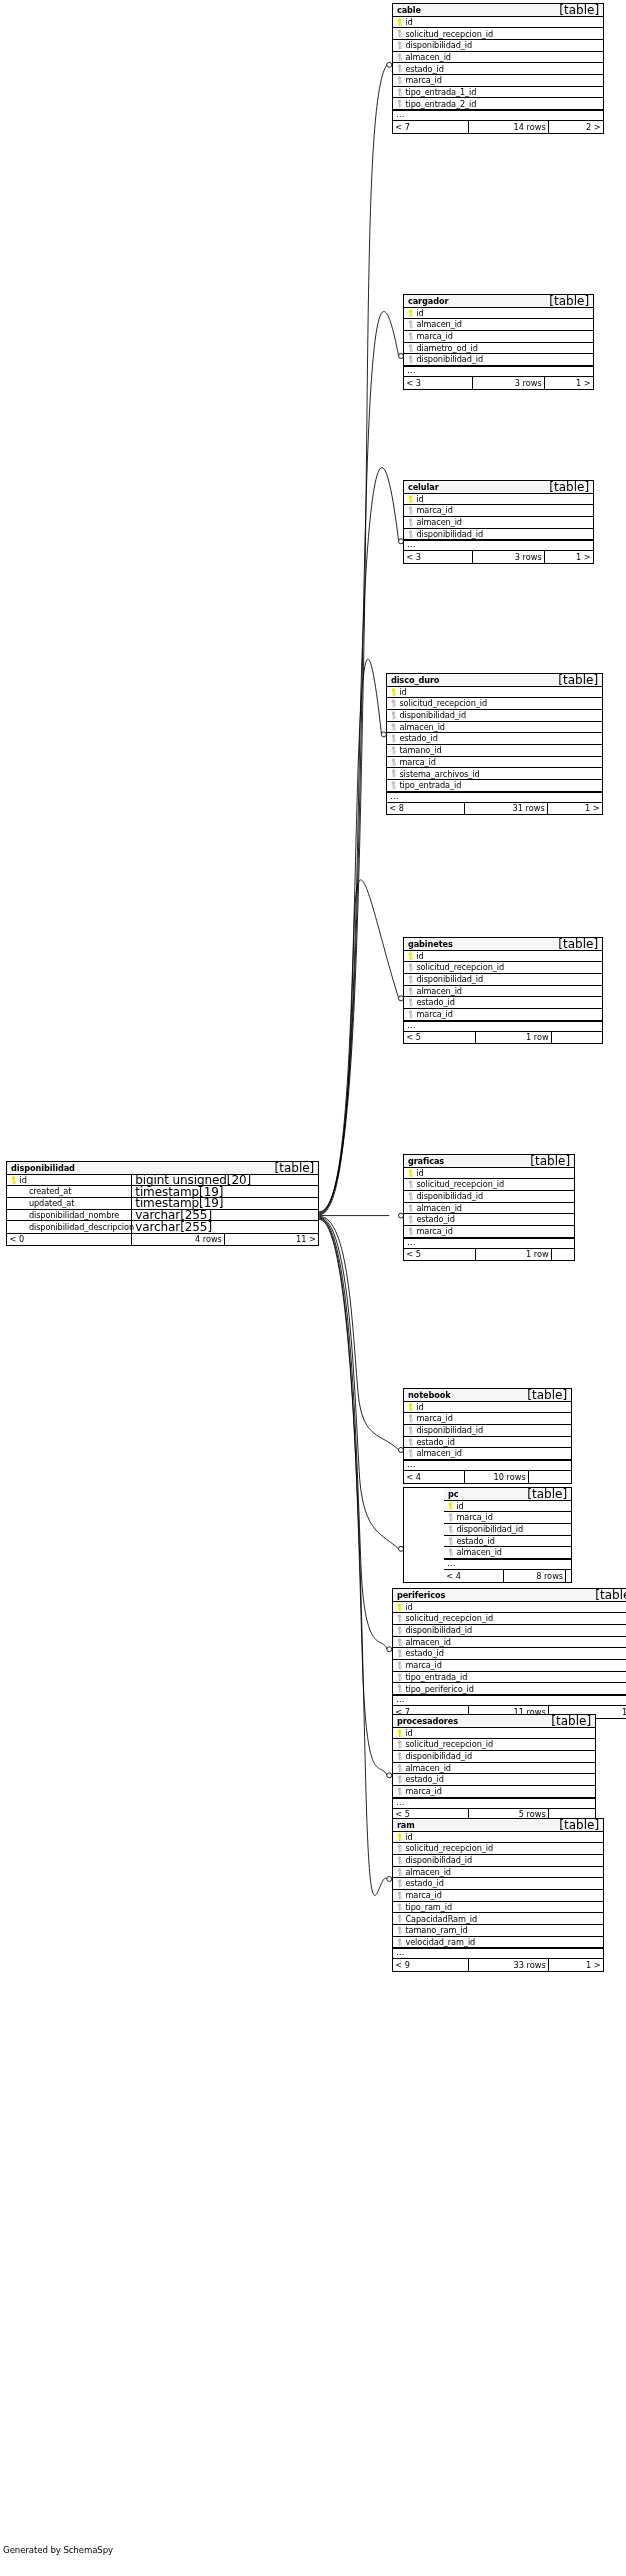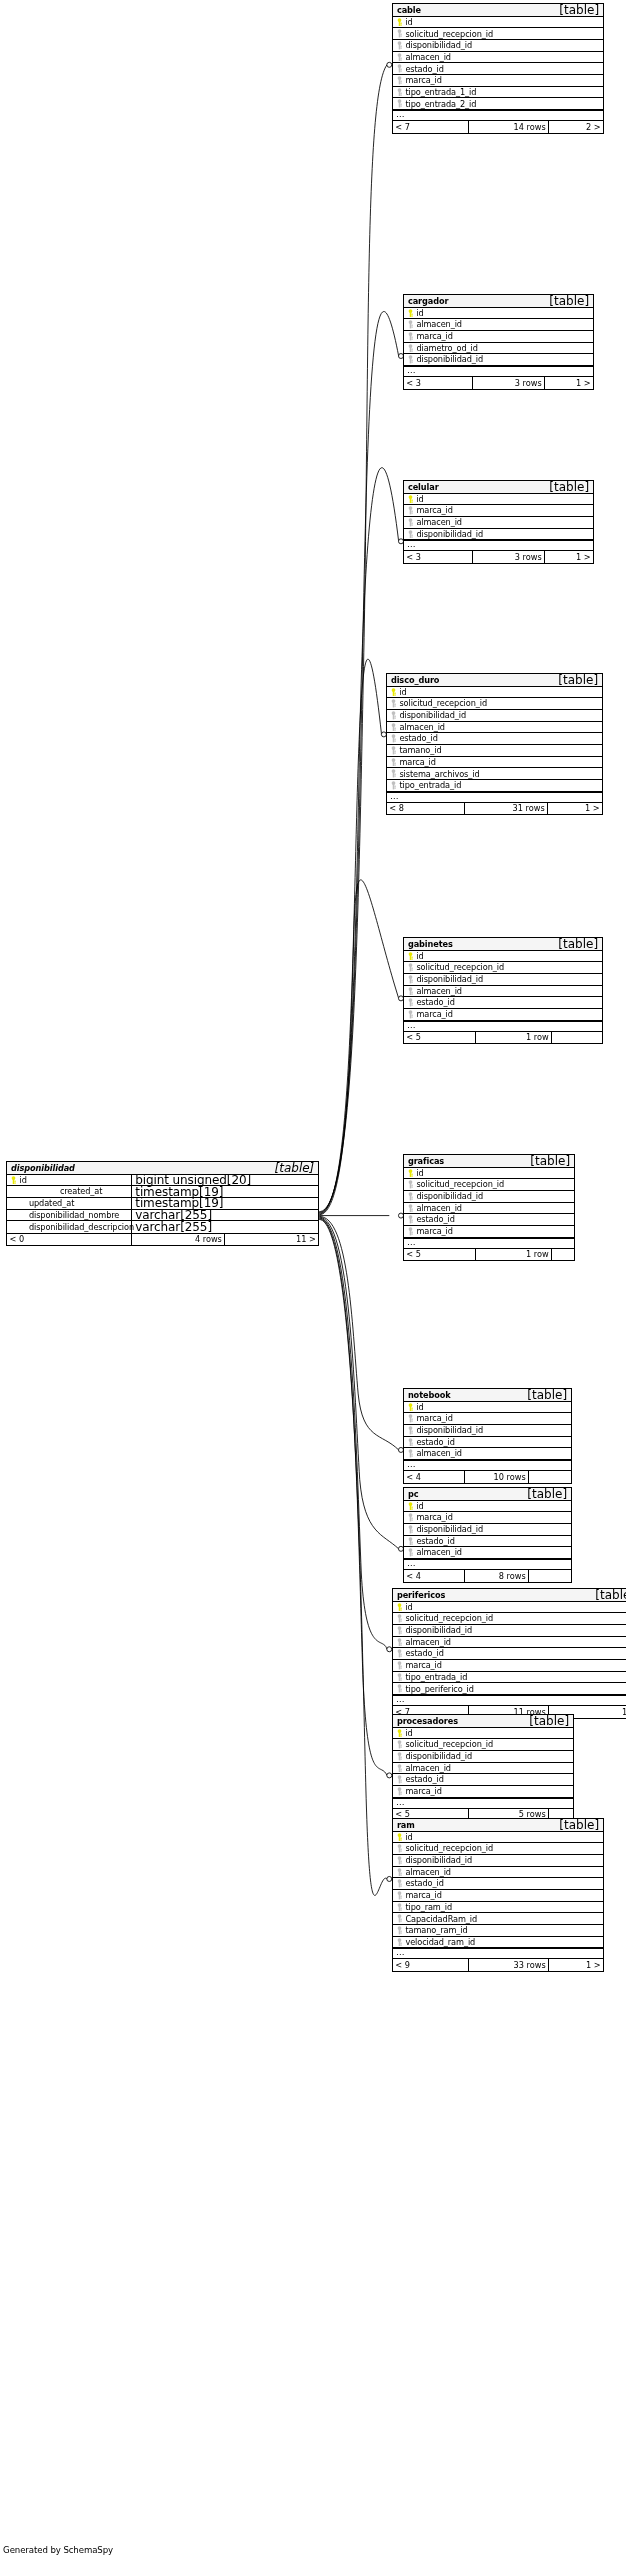--- a/index.html
+++ b/index.html
@@ -42,21 +42,21 @@
   .tbl .hdr {
     display: flex;
     align-items: center;
     justify-content: space-between;
     background: #f5f5f5;
     border-bottom: 0.8px solid #000000;
     padding: 0 3.9px;
     height: 12.5px;
     box-sizing: border-box;
   }
-  .tbl.main .hdr { border-bottom-width: 1.6px; font-style: italic; }
+  .tbl.main .hdr { border-bottom-width: 1.6px; }
   .tbl .hdr .tname {
     font-weight: bold;
     font-size: 8.2px;
     letter-spacing: -0.1px;
   }
   .tbl .hdr .ttype {
     font-size: 12px;
     color: #000;
   }
   .tbl .col {
@@ -229,21 +229,21 @@
                 <rect x="5.5" y="8.4" width="2.2" height="1.3" fill="#e8e800"></rect>
               </svg>
             </span>
             <span class="cname">id</span>
           </div>
           <div class="c2">
             <span class="ctype">bigint unsigned[20]</span>
           </div>
         </div>
         <div class="col typed">
-          <div class="c1" style="width:125px;gap:31px;">
+          <div class="c1" style="width:125px;">
             <span class="keyi"></span>
             <span class="cname indent">created_at</span>
           </div>
           <div class="c2">
             <span class="ctype">timestamp[19]</span>
           </div>
         </div>
         <div class="col typed">
           <div class="c1" style="width:125px;">
             <span class="keyi"></span>
@@ -830,21 +830,21 @@
           </span>
           <span class="cname">almacen_id</span>
         </div>
         <div class="ellip">…</div>
         <div class="foot">
           <div class="fl" style="width:61px;">&lt; 4</div>
           <div class="fm" style="width:64px;">10 rows</div>
           <div class="fr" style="flex:1;"></div>
         </div>
       </div>
-      <div class="tbl" id="tbl-pc" style="left: 403px; top: 1487px; width: 169px;">
+      <div class="tbl" id="tbl-pc" style="left: 403px; top: 1487px; width: 169px; padding-left: 40px;">
         <div class="hdr">
           <span class="tname">pc</span>
           <span class="ttype">[table]</span>
         </div>
         <div class="col">
           <span class="keyi">
             <svg width="7" height="8.6" viewBox="0 0 9 11">
               <circle cx="4.5" cy="2.6" r="2.4" fill="#e8e800"></circle>
               <rect x="3.5" y="3.8" width="2" height="7" fill="#e8e800"></rect>
               <rect x="5.5" y="6.0" width="2.2" height="1.3" fill="#e8e800"></rect>
@@ -997,21 +997,21 @@
           </span>
           <span class="cname">tipo_periferico_id</span>
         </div>
         <div class="ellip">…</div>
         <div class="foot">
           <div class="fl" style="width:76px;">&lt; 7</div>
           <div class="fm" style="width:80px;">11 rows</div>
           <div class="fr" style="flex:1;">1 &gt;</div>
         </div>
       </div>
-      <div class="tbl" id="tbl-procesadores" style="left: 392px; top: 1714px; width: 182px;">
+      <div class="tbl" id="tbl-procesadores" style="left: 392px; top: 1714px; width: 204px;">
         <div class="hdr">
           <span class="tname">procesadores</span>
           <span class="ttype">[table]</span>
         </div>
         <div class="col">
           <span class="keyi">
             <svg width="7" height="8.6" viewBox="0 0 9 11">
               <circle cx="4.5" cy="2.6" r="2.4" fill="#e8e800"></circle>
               <rect x="3.5" y="3.8" width="2" height="7" fill="#e8e800"></rect>
               <rect x="5.5" y="6.0" width="2.2" height="1.3" fill="#e8e800"></rect>

